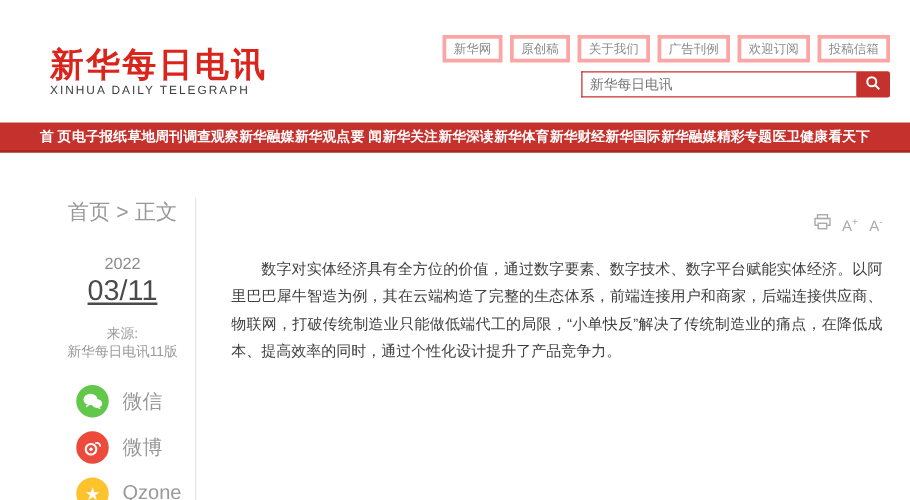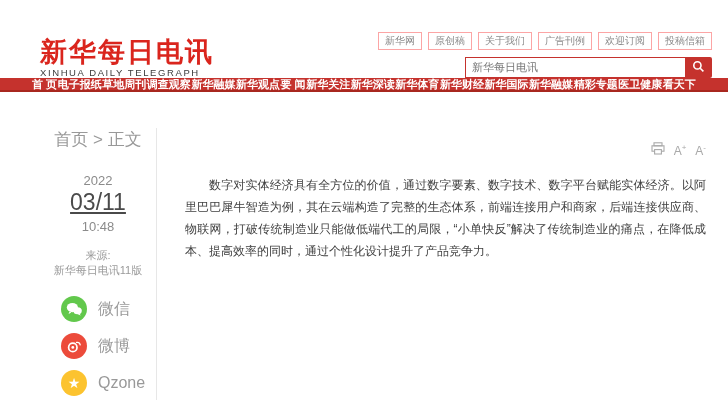--- a/index.html
+++ b/index.html
@@ -7,27 +7,27 @@
   body { font-family:"Liberation Sans","DejaVu Sans",sans-serif; }
   .page { position:relative; width:728px; height:400px; overflow:hidden; background:#fff; margin:0 auto; }
 
   
   .topbar { height:78px; display:flex; justify-content:space-between; align-items:flex-end; background:#fff; }
   .logo-block { padding:22px 0 0 40px; }
   .logo-cn { font-size:27px; font-weight:bold; letter-spacing:2px; line-height:28px; }
   .logo-en { font-size:9.5px; color:#3d3d3d; letter-spacing:1.6px; margin-top:1px; }
   .header-right { padding:15px 16px 0 0; display:flex; flex-direction:column; align-items:flex-end; }
   .top-links { display:flex; gap:6px; }
-  .top-link { font-size:10px; color:#8a8a8a; border:1px solid #fca5a5; padding:1px 6px; background:#fff; cursor:pointer; white-space:nowrap; text-decoration:none; }
+  .top-link { font-size:10px; color:#8a8a8a; border:3px solid #fca5a5; padding:1px 6px; background:#fff; cursor:pointer; white-space:nowrap; text-decoration:none; }
   .search-row { margin-top:7px; display:flex; align-items:stretch; }
   .search-input { width:220px; height:21px; border:1px solid #c5322d; border-right:none; font-size:11px; color:#777; padding:0 6px; outline:none; }
   .search-btn { width:27px; height:21px; border:none; border-radius:0 2px 2px 0; display:flex; align-items:center; justify-content:center; cursor:pointer; }
 
   
-  .navbar { height:14px; display:flex; align-items:center; justify-content:space-between; padding:0 32px; border-bottom:2px solid #a8271f; }
+  .navbar { height:24px; display:flex; align-items:center; justify-content:space-between; padding:0 32px; border-bottom:2px solid #a8271f;margin-top:20px; }
   .nav-item { color:#fff; font-size:11px; font-weight:bold; text-decoration:none; white-space:nowrap; cursor:pointer; }
 
   
   .main { display:flex; padding:36px 22px 0 40px; }
   .meta-col { width:117px; min-height:270px; border-right:1px solid #e7e7e7; text-align:center; flex-shrink:0; }
   .breadcrumb { font-size:17px; color:#999; }
   .breadcrumb a { color:#999; text-decoration:none; cursor:pointer; }
   .date-block { margin-top:22px; }
   .date-year { font-size:13px; color:#8b8b8b; }
   .date-big { font-size:23px; color:#4a4a4a; margin-top:1px;text-decoration:underline; }
@@ -106,21 +106,20 @@
 
     <div class="meta-col">
       <div class="breadcrumb">
         <a>首页</a>
         <span>&gt;</span>
         <span>正文</span>
       </div>
       <div class="date-block">
         <div class="date-year">2022</div>
         <div class="date-big">03/11</div>
-        <div class="date-time">10:48</div>
       </div>
       <div class="source-block">
         <div>来源:</div>
         <div>新华每日电讯11版</div>
       </div>
       <div class="share">
         <div class="share-row">
           <span class="share-ico" style="background: rgb(98, 200, 76);">
             <svg width="16" height="14" viewBox="0 0 16 14">
                 <ellipse cx="6.4" cy="5.6" rx="5.6" ry="4.6" fill="#fff"></ellipse>

